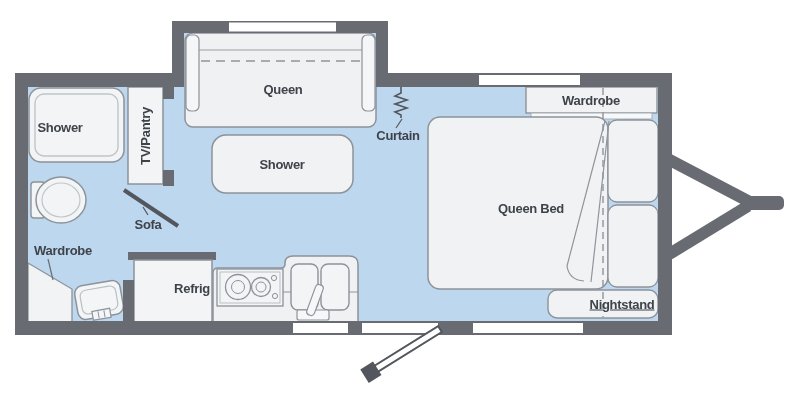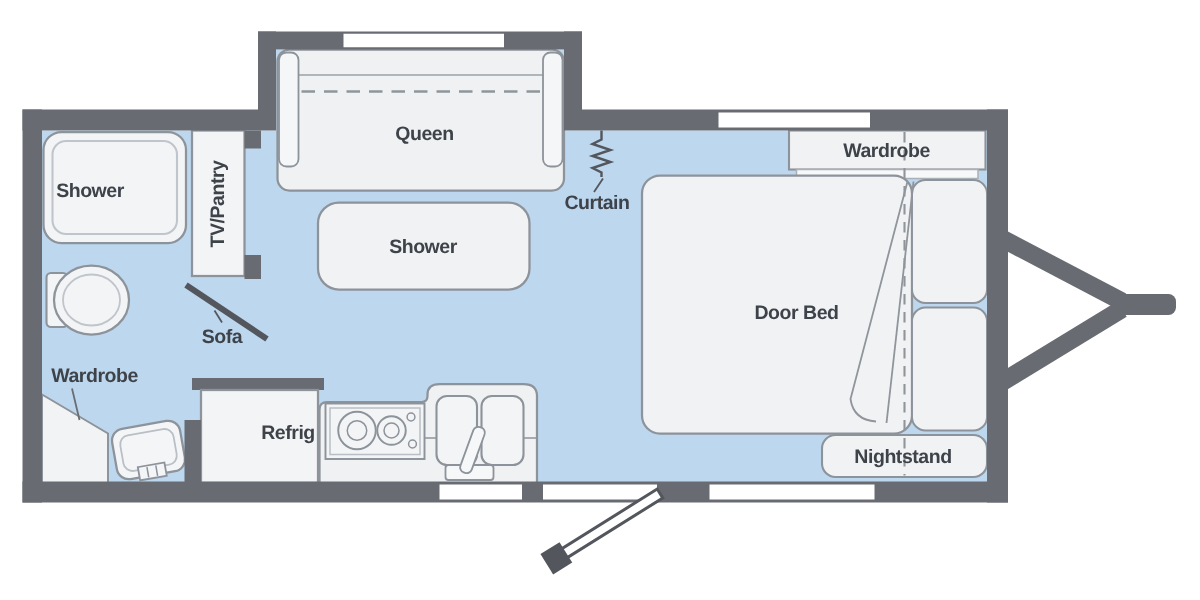--- a/index.html
+++ b/index.html
@@ -157,19 +157,19 @@
       <path d="M402,119 L396,128" stroke-width="1.2"></path>
     </g>
   </svg>
 
   <div class="lbl" style="left:60px;top:127px;">Shower</div>
   <div class="lbl rot" style="left:145px;top:136px;">TV/Pantry</div>
   <div class="lbl" style="left:283px;top:89px;">Queen</div>
   <div class="lbl" style="left:398px;top:135px;">Curtain</div>
   <div class="lbl" style="left:591px;top:100px;">Wardrobe</div>
   <div class="lbl" style="left:282px;top:164px;">Shower</div>
-  <div class="lbl" style="left:531px;top:208px;">Door Bed</div>
+  <div class="lbl" style="left:531px;top:208px;">Queen Bed</div>
   <div class="lbl" style="left:148px;top:224px;">Sofa</div>
   <div class="lbl" style="left:63px;top:250px;">Wardrobe</div>
   <div class="lbl" style="left:172px;top:288px;padding-left:40px;">Refrig</div>
-  <div class="lbl" style="left:602px;top:304px;">Nightstand</div>
+  <div class="lbl" style="left:622px;top:304px;text-decoration:underline;">Nightstand</div>
 
 </div>
 
 </body></html>

